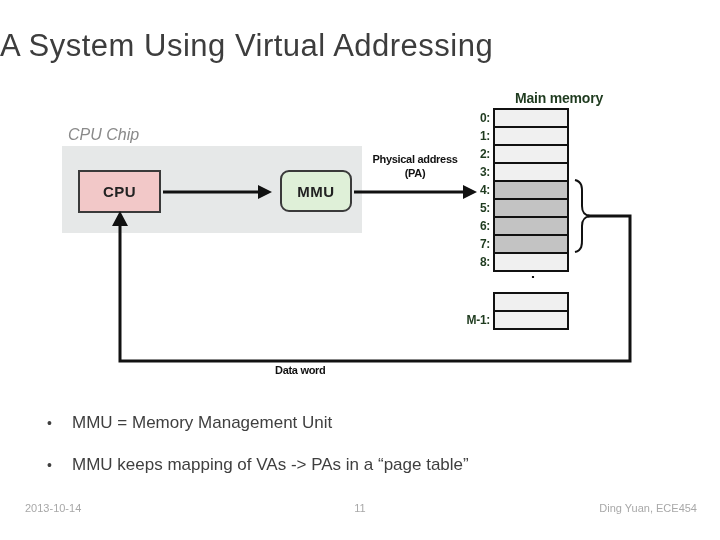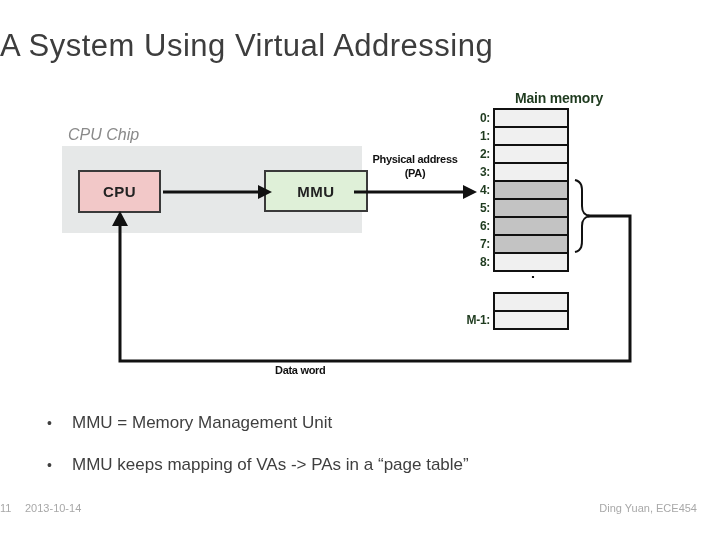--- a/index.html
+++ b/index.html
@@ -21,21 +21,21 @@
 
   .chip-label{position:absolute;left:68px;top:126px;font-size:16px;font-style:italic;
     color:var(--chip-label-text);}
   .chip-rect{position:absolute;left:62px;top:146px;width:300px;height:87px;
     background:var(--chip-fill);}
 
   .hwbox{position:absolute;display:flex;align-items:center;justify-content:center;
     border:2px solid var(--box-border);font-weight:bold;font-size:15px;color:#222;
     letter-spacing:0.5px;}
   .cpu-box{left:78px;top:170px;width:83px;height:43px;background:var(--cpu-fill);}
-  .mmu-box{left:264px;top:170px;width:104px;height:42px;background:var(--mmu-fill);}
+  .mmu-box{left:280px;top:170px;width:72px;height:42px;background:var(--mmu-fill);border-radius:9px;}
 
   .buslabel{position:absolute;top:152px;text-align:center;font-size:11px;
     font-weight:bold;color:#111;line-height:14px;letter-spacing:-0.3px;}
   .va-label{left:161px;width:110px;}
   .pa-label{left:352px;width:126px;}
 
   .mem-rows{position:absolute;left:453px;display:flex;flex-direction:column;}
   .rows-main{top:108px;}
   .rows-tail{top:292px;}
   .mem-row{display:flex;align-items:center;height:20px;margin-top:-2px;}
@@ -56,21 +56,21 @@
 
   .bullet-row{position:absolute;left:47px;width:640px;display:flex;align-items:flex-start;}
   .bullet-1{top:411px;}
   .bullet-2{top:453px;}
   .bullet-marker{width:25px;font-size:14px;color:var(--body-text);line-height:24px;}
   .bullet-text{font-size:17px;color:var(--body-text);line-height:24px;}
 
   .footer{position:absolute;left:0;top:502px;width:720px;font-size:11px;
     color:var(--footer-text);}
   .footer-date{position:absolute;left:25px;}
-  .footer-page{position:absolute;left:0;width:720px;}
+  .footer-page{position:absolute;left:0;width:720px;text-align:center;}
   .footer-credit{position:absolute;right:23px;}
 </style>
 </head>
 <body>
 
 <div class="slide">
 
   <h1 class="title">A System Using Virtual Addressing</h1>
 
   <div class="mem-title">Main memory</div>

